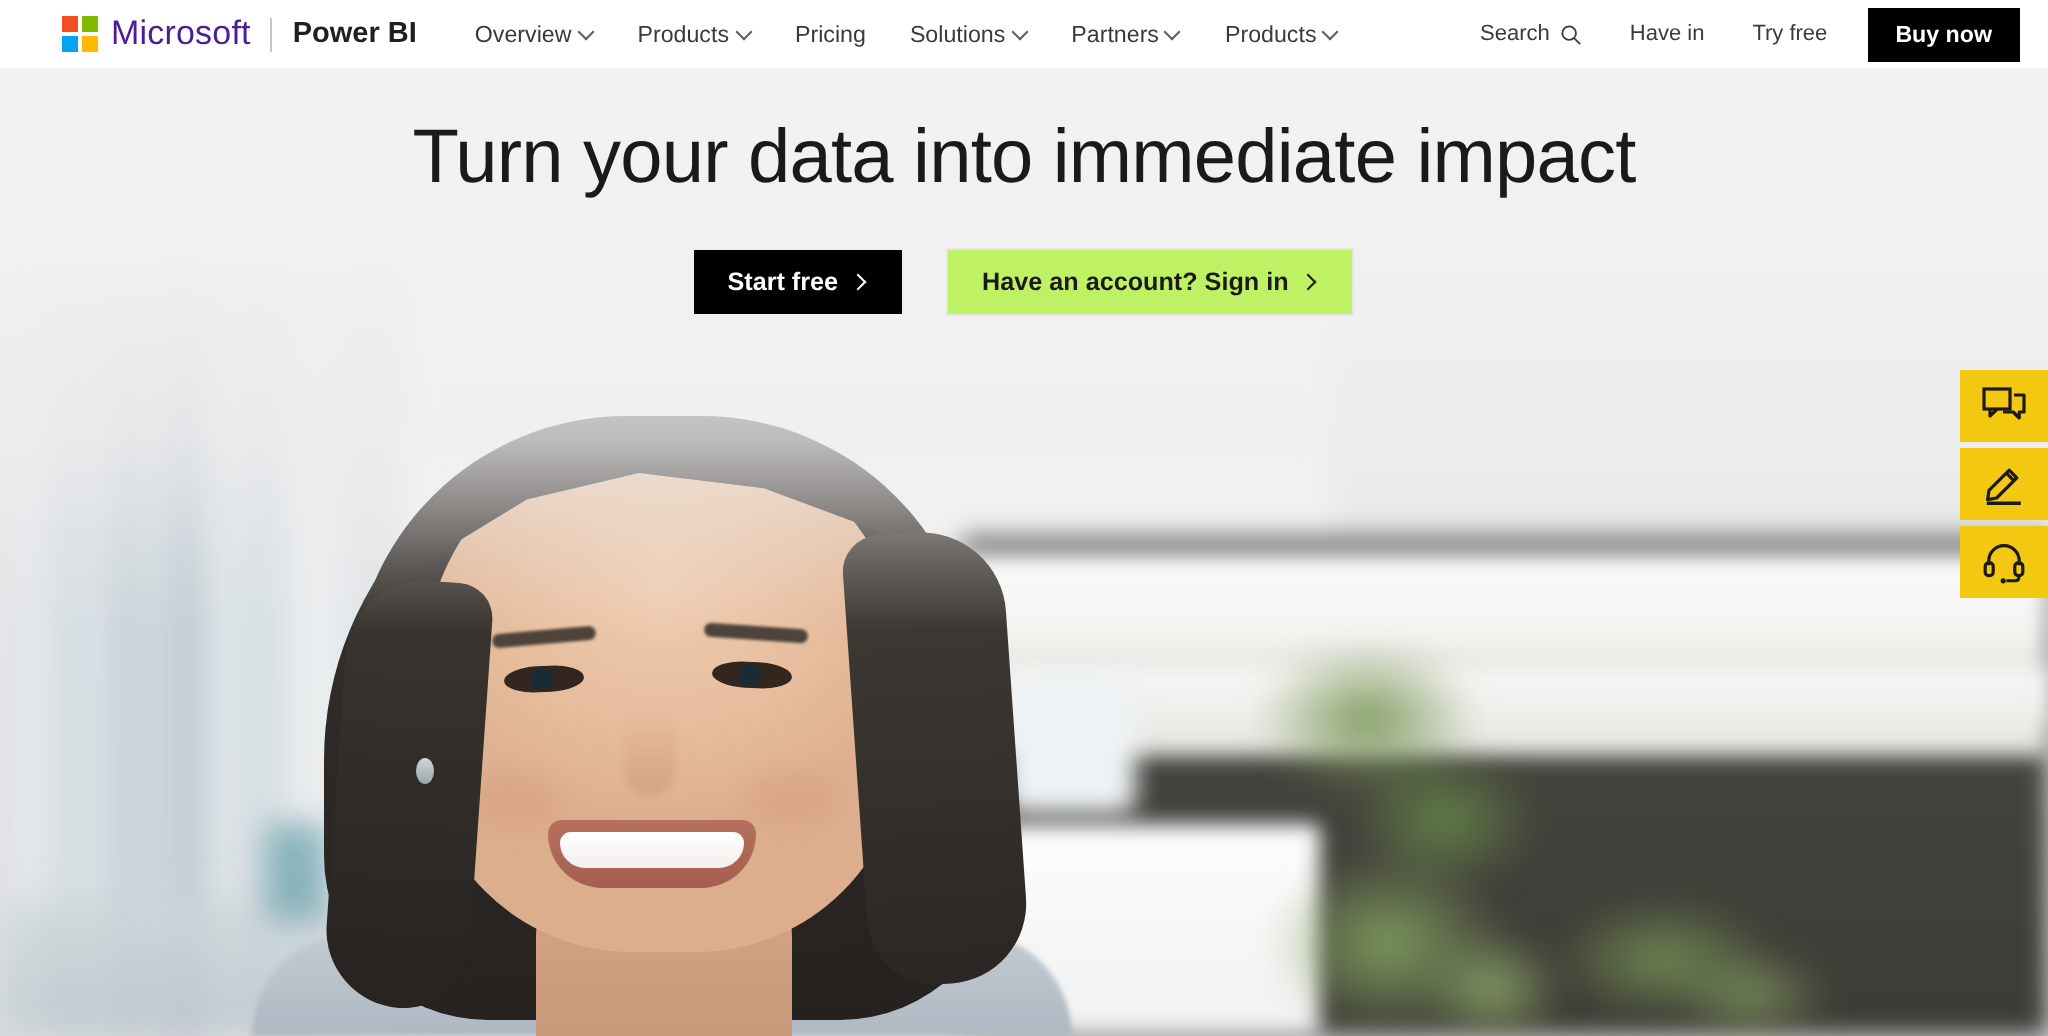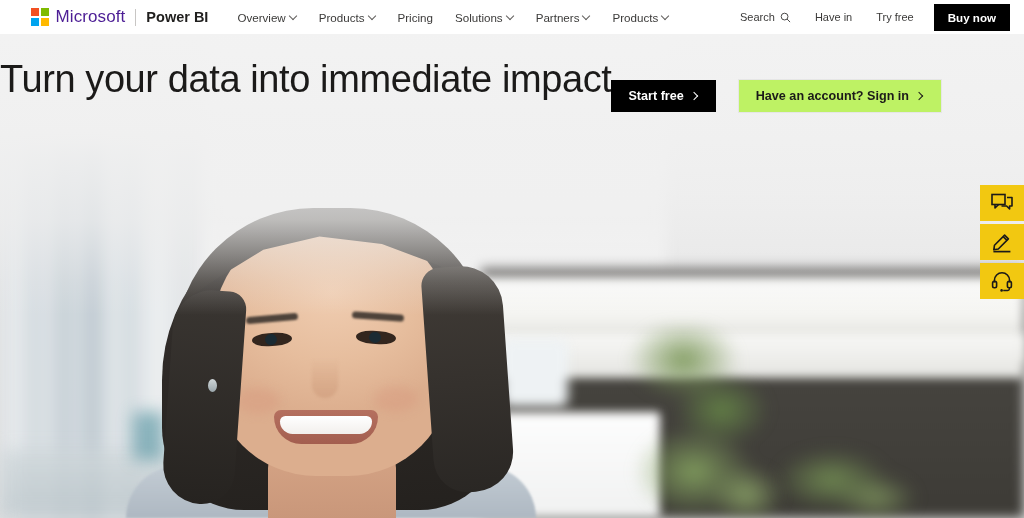--- a/index.html
+++ b/index.html
@@ -217,21 +217,21 @@
   .cheek.l { left:120px; bottom:104px; }
   .cheek.r { left:258px; bottom:106px; }
   .earring {
     position:absolute; left:92px; bottom:126px; width:9px; height:13px;
     background:linear-gradient(180deg,#cfd6d8,#9aa6ab); border-radius:50%;
   }
 
   
   .hero-content {
     position:absolute; left:0; top:0; width:100%;
-    display:flex; flex-direction:row; 
+    display:flex; flex-direction:column; align-items:center;
     padding-top:22px; z-index:10;
   }
   .headline {
     font-size:38px; font-weight:normal; color:#1b1a19;
     letter-spacing:-.4px; line-height:1.18; text-align:center;
     white-space:nowrap;
   }
   .subhead {
     margin-top:18px; width:576px; text-align:center;
     font-size:13.4px; line-height:1.55; color:#3b3a39;

